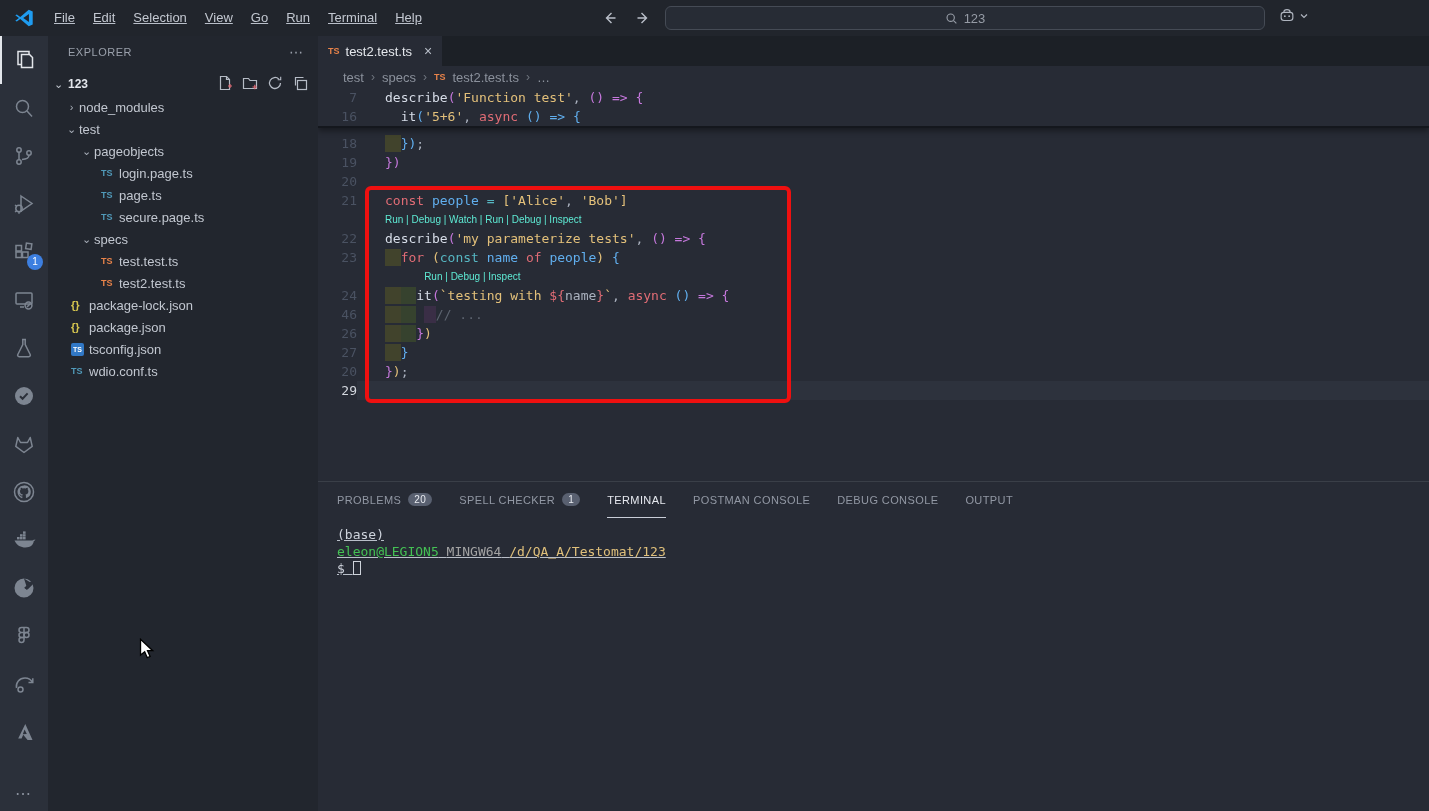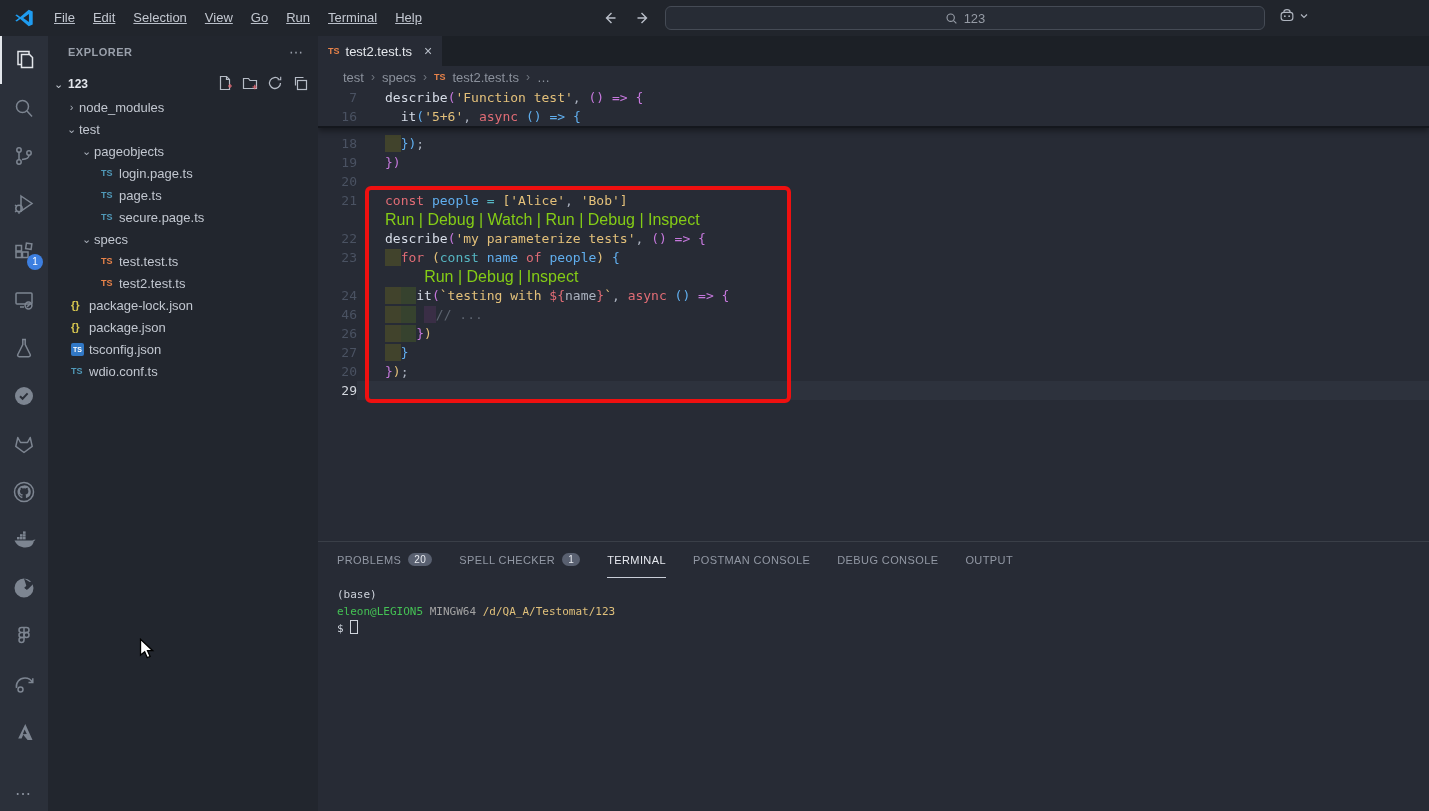--- a/index.html
+++ b/index.html
@@ -27,21 +27,21 @@
     color:#7d8591; position:relative; cursor:pointer; }
   .act-item.active { color:#e3e6eb; border-left:2px solid #e3e6eb; }
   .act-item svg { width:24px; height:24px; }
   .act-badge { position:absolute; right:5px; bottom:6px; min-width:16px; height:16px; border-radius:8px;
     background:#3d7fe0; color:#fff; font-size:10px; line-height:16px; text-align:center; padding:0 2px; }
   .act-more { margin-top:auto; margin-bottom:8px; color:#8a919d; font-size:16px; letter-spacing:2px; cursor:pointer; }
 
   
   .sidebar { width:270px; background:#22262e; font-size:13px; color:#c2c7d0; position:relative; }
   .exp-header { height:32px; display:flex; align-items:center; padding:0 14px 0 20px; }
-  .exp-title { font-size:11px; letter-spacing:.5px; color:#9aa0ab; flex:1;font-weight:bold; }
+  .exp-title { font-size:11px; letter-spacing:.5px; color:#9aa0ab; flex:1; }
   .exp-more { color:#9aa0ab; font-size:14px; letter-spacing:1px; cursor:pointer; }
   .exp-section { height:24px; display:flex; align-items:center; padding:0 10px 0 6px; margin-top:4px; }
   .exp-section .chev { width:14px; font-size:11px; color:#c2c7d0; }
   .exp-section .sec-label { font-weight:bold; font-size:12px; color:#e3e6ec; flex:1; }
   .sec-actions { display:flex; gap:9px; color:#b6bcc6; }
   .sec-actions svg { width:16px; height:16px; }
   .tree-item { height:22px; display:flex; align-items:center; cursor:pointer; white-space:nowrap; }
   .tree-chev { width:15px; font-size:11px; color:#aab0ba; text-align:center; flex:0 0 auto; }
   .fi { width:18px; flex:0 0 auto; font-weight:bold; font-size:9px; text-align:left; }
   .fi.ts { color:#519aba; }
@@ -71,34 +71,34 @@
   .code-row .ln.cur { color:#d4d8df; }
   .code-content { padding-left:28px; flex:1; }
   .code-content.curline { background:#2d323d; }
   .rows { padding-top:6px; }
   .deco { display:inline-block; height:17px; vertical-align:-4px; }
   .deco.olive { background:#41432c; }
   .deco.olive2 { background:#36422e; }
   .deco.purple { background:#3a2e46; }
   .lens-row { height:19px; line-height:19px; display:flex; font-family:"Liberation Sans",sans-serif; }
   .lens-row .ln { flex:0 0 39px; }
-  .lens-text { padding-left:28px; font-size:16px; color:#84cc16; cursor:pointer; }
+  .lens-text { padding-left:28px; font-size:10px; color:#5eead4; cursor:pointer; }
   .c-fg{color:#abb2bf;} .c-fn{color:#d7dde8;} .c-kw{color:#e06c75;} .c-var{color:#61afef;}
   .c-str{color:#e3c07a;} .c-pur{color:#c678dd;} .c-blu{color:#61afef;} .c-cyan{color:#56b6c2;}
   .c-cmt{color:#5d6470;}
   .annotation-box { position:absolute; border:4px solid #ef1010; border-radius:6px; pointer-events:none; z-index:5; }
 
   
-  .panel { height:270px; background:#272b35; border-top:1px solid #3a3f48; }
+  .panel { height:330px; background:#272b35; border-top:1px solid #3a3f48; }
   .panel-tabs { height:36px; display:flex; align-items:center; padding-left:19px; gap:27px; }
   .panel-tab { font-size:11px; letter-spacing:.4px; color:#9298a4; display:flex; align-items:center; gap:7px;
     cursor:pointer; height:36px; border-bottom:1.5px solid transparent; }
   .panel-tab.active { color:#e6e9ef; border-bottom-color:#c9ced8; }
   .p-badge { background:#596070; color:#e8ebf0; border-radius:9px; font-size:10px; padding:1px 6px; }
-  .terminal { padding:8px 0 0 19px; font-family:"DejaVu Sans Mono","Liberation Mono",monospace; font-size:11px; }
+  .terminal { padding:8px 0 0 19px; font-family:"DejaVu Sans Mono","Liberation Mono",monospace; font-size:13px;text-decoration:underline; }
   .term-line { height:17px; line-height:17px; white-space:pre; }
   .t-fg{color:#ced3dc;} .t-green{color:#44c154;} .t-magenta{color:#a3a3a3;} .t-yellow{color:#e0c07b;}
   .term-cursor { display:inline-block; width:8px; height:14px; border:1px solid #ced3db; vertical-align:-2px; }
 
   .mouse-cursor { position:absolute; left:138px; top:638px; z-index:50; pointer-events:none; }
 </style>
 </head>
 <body>
 
 <div class="app">

